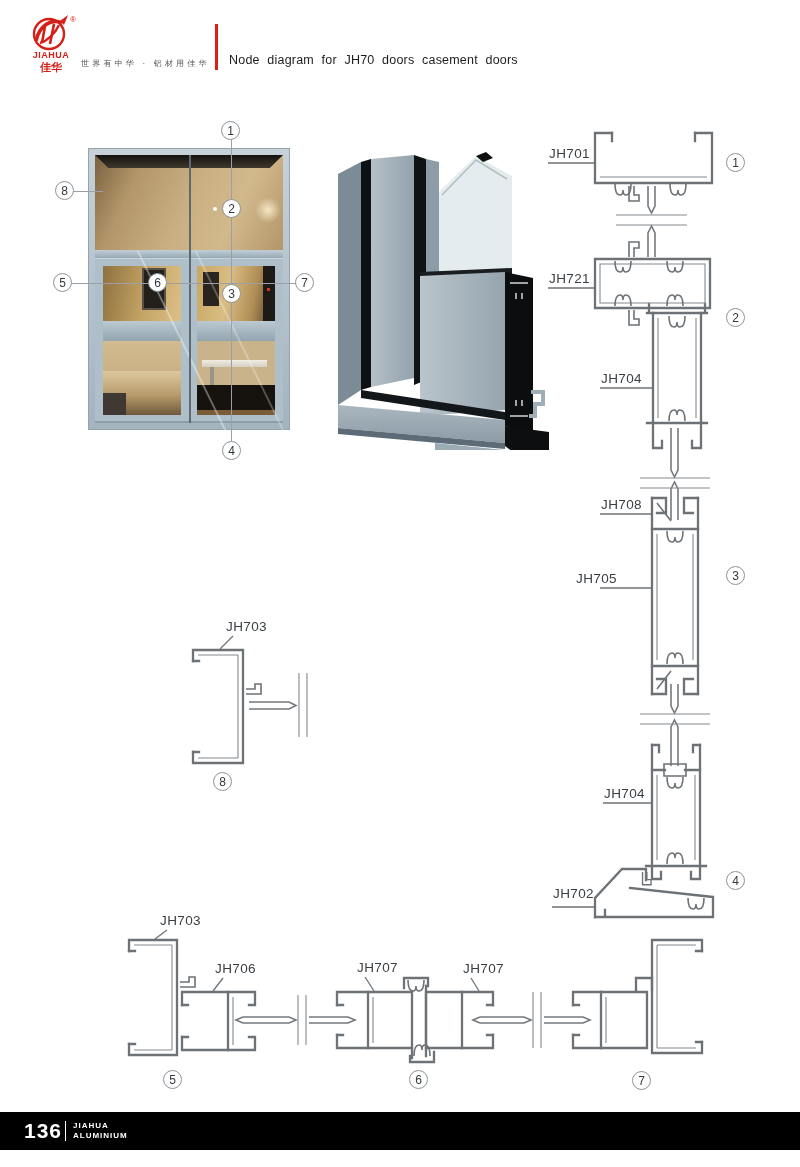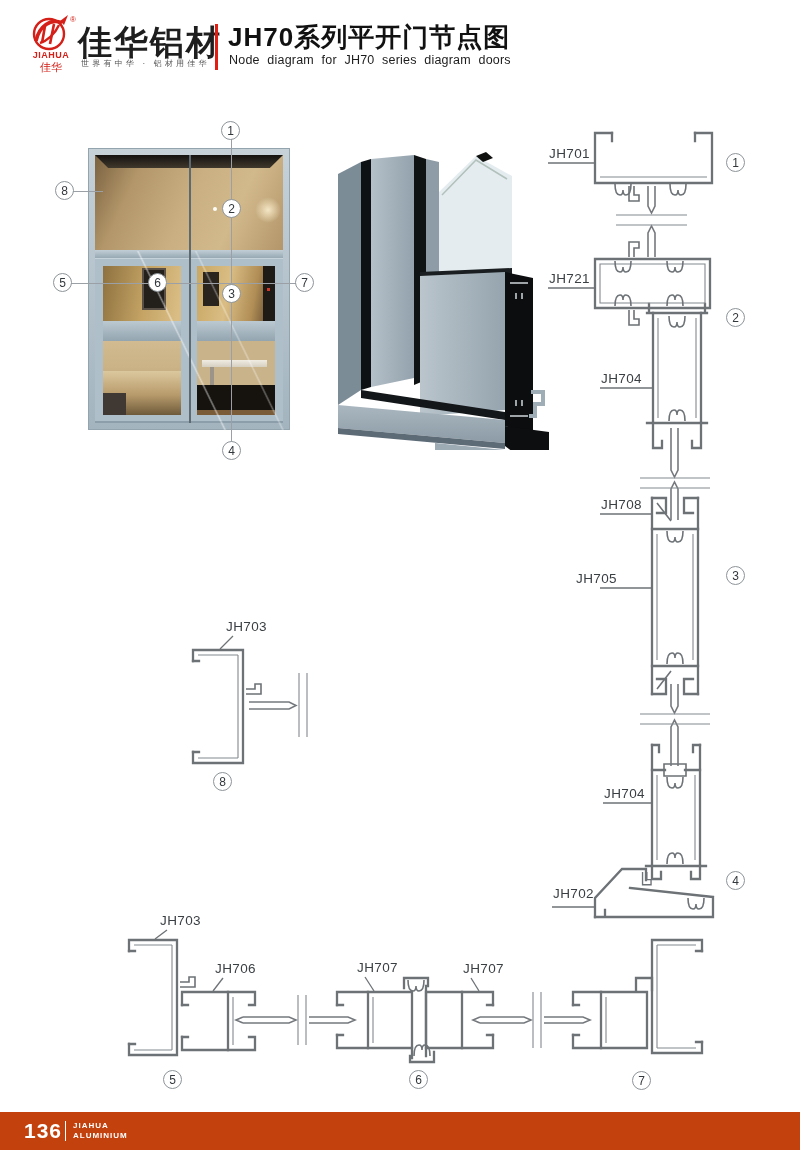--- a/index.html
+++ b/index.html
@@ -5,21 +5,21 @@
   html,body{margin:0;padding:0;}
   body{width:800px;height:1167px;position:relative;background:#ffffff;overflow:hidden;
        font-family:"Liberation Sans","DejaVu Sans",sans-serif;}
 
   
   .header{position:absolute;left:0;top:0;width:800px;height:92px;background:#fff;}
   .logo-emblem{position:absolute;left:22px;top:12px;width:58px;height:44px;}
   .logo-en{position:absolute;left:22px;top:50px;width:58px;text-align:center;
            color:#d42018;font-size:9px;font-weight:bold;letter-spacing:.5px;}
   .logo-cn{position:absolute;left:22px;top:60px;width:58px;text-align:center;
-           color:#d42018;font-size:11px;font-weight:normal;}
+           color:#d42018;font-size:11px;font-weight:bold;}
   .company{position:absolute;left:78px;top:20px;font-size:34px;font-weight:bold;color:#1e1e1e;
            letter-spacing:2px;white-space:nowrap;}
   .tagline{position:absolute;left:81px;top:58px;font-size:8px;color:#555;letter-spacing:3.2px;white-space:nowrap;}
   .hdr-divider{position:absolute;left:215px;top:24px;width:3px;height:46px;background:#e01f12;}
   .doc-title{position:absolute;left:228px;top:20px;font-size:26px;font-weight:bold;color:#111;
              letter-spacing:1px;white-space:nowrap;}
   .doc-subtitle{position:absolute;left:229px;top:53px;font-size:12.5px;color:#1c1c1c;
                 letter-spacing:.2px;word-spacing:4px;white-space:nowrap;}
 
   
@@ -71,46 +71,44 @@
   .callout-line{position:absolute;background:#9aa0a5;z-index:3;}
   .callout{position:absolute;width:19px;height:19px;border-radius:50%;background:#fff;
            border:1.5px solid #8d9499;color:#33383c;font-size:12px;line-height:19px;
            text-align:center;z-index:4;box-sizing:border-box;}
 
   
   .tech-svg{position:absolute;left:0;top:0;z-index:2;}
   .plabel{position:absolute;font-size:13.5px;color:#3a3f43;letter-spacing:.4px;z-index:3;white-space:nowrap;}
 
   
-  .footer-bar{position:absolute;left:0;top:1112px;width:800px;height:38px;background:#c2410c;}
+  .footer-bar{position:absolute;left:0;top:1112px;width:800px;height:38px;background:#000000;}
   .page-num{position:absolute;left:24px;top:7px;color:#fff;font-size:21px;font-weight:bold;letter-spacing:1px;}
   .footer-div{position:absolute;left:65px;top:9px;width:1px;height:20px;background:#ffffff;}
   .footer-brand{position:absolute;left:73px;top:9px;color:#fff;font-size:8px;line-height:10px;
                 letter-spacing:1px;font-weight:bold;}
 </style>
 </head>
 <body>
 
 <div class="header">
   <svg class="logo-emblem" viewBox="0 0 58 44">
     <circle cx="27" cy="22" r="15" fill="none" stroke="#d42018" stroke-width="2.4"></circle>
     <path d="M14,29 C17,14 29,6 40,11" fill="none" stroke="#d42018" stroke-width="3.6"></path>
     <path d="M18,31 C25,29 33,22 37,13" fill="none" stroke="#d42018" stroke-width="2.4"></path>
     <path d="M23,14 L20,31" stroke="#d42018" stroke-width="2.6"></path>
     <path d="M32,12 L28,32" stroke="#d42018" stroke-width="2.6"></path>
     <path d="M38,9 L46,3 L42,13 Z" fill="#d42018"></path>
     <text x="48" y="10" font-size="8" fill="#d42018">®</text>
   </svg>
   <div class="logo-en">JIAHUA</div>
   <div class="logo-cn">佳华</div>
-  <div class="company">佳华铝材</div>
   <div class="tagline">世界有中华 · 铝材用佳华</div>
   <div class="hdr-divider"></div>
-  <div class="doc-title">JH70系列平开门节点图</div>
-  <div class="doc-subtitle">Node diagram for JH70 series diagram doors</div>
+  <div class="doc-subtitle">Node diagram for JH70 doors casement doors</div>
 </div>
 
 <div class="window-illo">
   <div class="wi-inner">
     <div class="wi-transom">
       <div class="wi-bevel"></div>
       <div class="wi-glow"></div>
       <div class="wi-dot"></div>
     </div>
     <div class="wi-transom-bar"></div>

